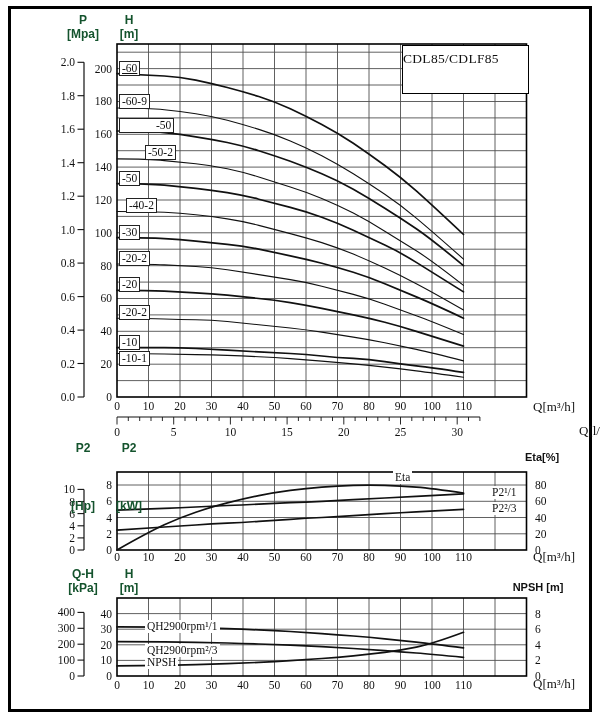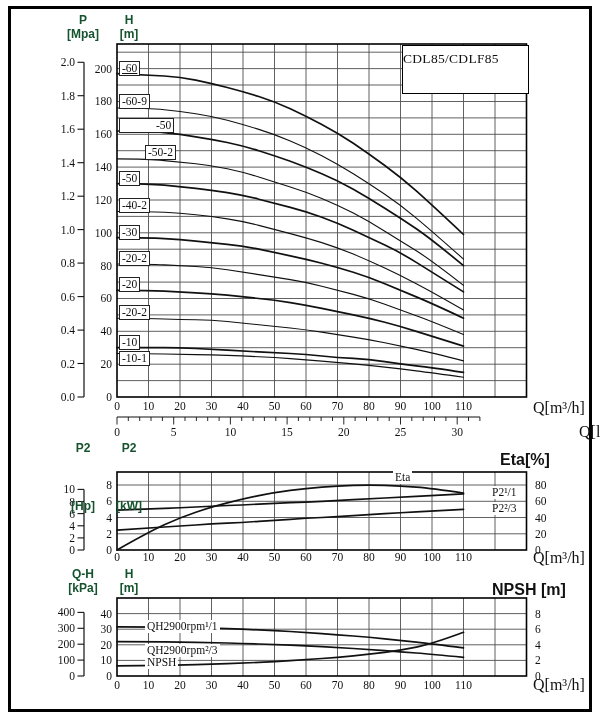--- a/index.html
+++ b/index.html
@@ -4,22 +4,22 @@
 <style>
   html,body{margin:0;padding:0;background:#e8e8e8;}
   .page{position:relative;width:600px;height:720px;background:#ffffff;overflow:hidden;
         font-family:"Liberation Serif",serif;color:#111;}
   .frame{position:absolute;left:8px;top:6px;width:578px;height:700px;border:3px solid #000;z-index:0;}
   svg.canvas{position:absolute;left:0;top:0;z-index:1;}
   svg text{font-family:"Liberation Serif",serif;font-size:11.5px;fill:#111;}
   .lbl{position:absolute;z-index:2;white-space:nowrap;}
   .axis-head{font-family:"Liberation Sans",sans-serif;font-weight:bold;font-size:12px;color:#14532d;}
   .axis-head span{display:inline-block;text-align:center;}
-  .qunit{font-size:16px;font-family:"Liberation Serif",serif;}
-  .right-head{font-family:"Liberation Sans",sans-serif;font-weight:bold;font-size:16px;text-align:left;}
+  .qunit{font-size:13px;font-family:"Liberation Serif",serif;}
+  .right-head{font-family:"Liberation Sans",sans-serif;font-weight:bold;font-size:11px;text-align:center;}
   .titlebox{position:absolute;left:402px;top:45px;width:125px;height:47px;z-index:3;
             background:#fff;border:1.5px solid #000;text-align:left;}
   .titlebox .tb1{font-size:13.5px;margin-top:5px;letter-spacing:.3px;}
   .titlebox .tb2{font-size:13px;margin-top:5px;}
   .clabel{position:absolute;z-index:2;font-size:11.5px;line-height:13px;background:#fff;
           padding:0 2px;white-space:nowrap;}
   .clabel.boxed{border:1px solid #222;}
 </style>
 </head>
 <body>
@@ -315,21 +315,21 @@
   </div>
   <div class="lbl right-head" style="left:492px;top:581px;width:92px;">NPSH [m]</div>
   <div class="lbl qunit" style="left:533px;top:676px;">Q[m³/h]</div>
 
   <div id="curve-labels">
       <div class="clabel boxed" style="left: 119px; top: 61px; text-decoration: underline;">-60</div>
       <div class="clabel boxed" style="left: 119px; top: 94px;">-60-9</div>
       <div class="clabel boxed" style="left: 119px; top: 118px; padding-left: 36px;">-50</div>
       <div class="clabel boxed" style="left: 119px; top: 145px; margin-left: 26px;">-50-2</div>
       <div class="clabel boxed" style="left: 119px; top: 171px;">-50</div>
-      <div class="clabel boxed" style="left: 119px; top: 198px;">-40-2</div>
+      <div class="clabel boxed" style="left: 126px; top: 198px;">-40-2</div>
       <div class="clabel boxed" style="left: 119px; top: 225px;">-30</div>
       <div class="clabel boxed" style="left: 119px; top: 251px;">-20-2</div>
       <div class="clabel boxed" style="left: 119px; top: 277px;">-20</div>
       <div class="clabel boxed" style="left: 119px; top: 305px;">-20-2</div>
       <div class="clabel boxed" style="left: 119px; top: 335px;">-10</div>
       <div class="clabel boxed" style="left: 119px; top: 351px;">-10-1</div>
       <div class="clabel" style="left: 393px; top: 471px; text-align: center;">Eta</div>
       <div class="clabel" style="left: 490px; top: 486px;">P2¹/1</div>
       <div class="clabel" style="left: 490px; top: 502px;">P2²/3</div>
       <div class="clabel" style="left: 145px; top: 620px;">QH2900rpm¹/1</div>

